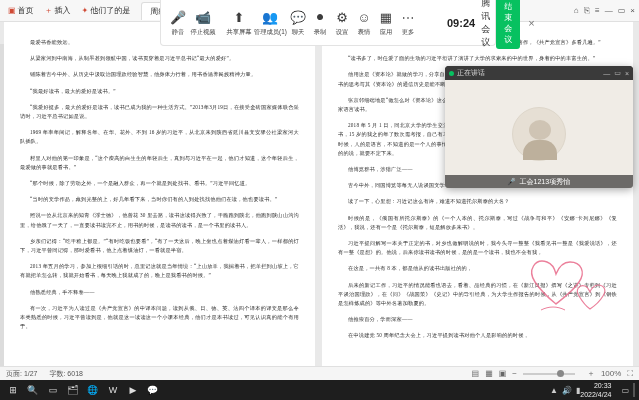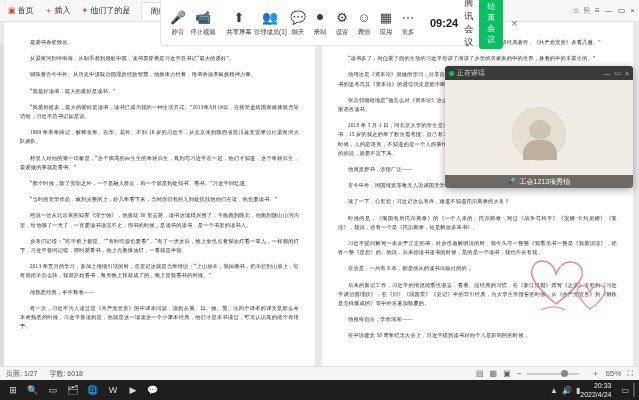--- a/index.html
+++ b/index.html
@@ -65,21 +65,21 @@
   }
   .mb-ic {
     width:22px; height:18px;
     display:flex; align-items:center; justify-content:center;
     font-size:13px; color:#3c3c3c;
     position:relative;
   }
   .mb-ic.red { color:#e8453c; }
   .mb-lab { margin-top:1px; white-space:nowrap; transform:scale(.9); }
   .mb-div { width:1px; height:24px; background:#e6e6e6; margin:0 4px; }
-  .mb-clock { font-size:11px; color:#222; margin:0 6px 0 3px; font-weight:bold;}
+  .mb-clock { font-size:11px; color:#222; margin:0 6px 0 20px; font-weight:bold;}
   .mb-title { font-size:9px; color:#333; margin-right:6px;}
   .mb-join {
     background:#07c160; color:#fff;
     font-size:8px; border-radius:3px;
     padding:4px 8px; margin-left:auto;
   }
   .mb-x { font-size:11px; color:#777; margin-left:8px; }
 
   
   .docwrap {
@@ -366,21 +366,21 @@
     <span>字数: 6018</span>
   </div>
   <div class="sb-sp"></div>
   <div class="sb-right">
     <span class="si">▤</span>
     <span class="si">▦</span>
     <span class="si">▣</span>
     <span class="si">−</span>
     <span class="zoomslider"></span>
     <span class="si">＋</span>
-    <span class="si">65%</span>
+    <span class="si">100%</span>
     <span class="si">⛶</span>
   </div>
 </div>
 
 <div class="taskbar">
   <div class="tk-ic">⊞</div>
   <div class="tk-ic">🔍</div>
   <div class="tk-ic">▭</div>
   <div class="tk-ic">🗂</div>
   <div class="tk-ic">🌐</div>

